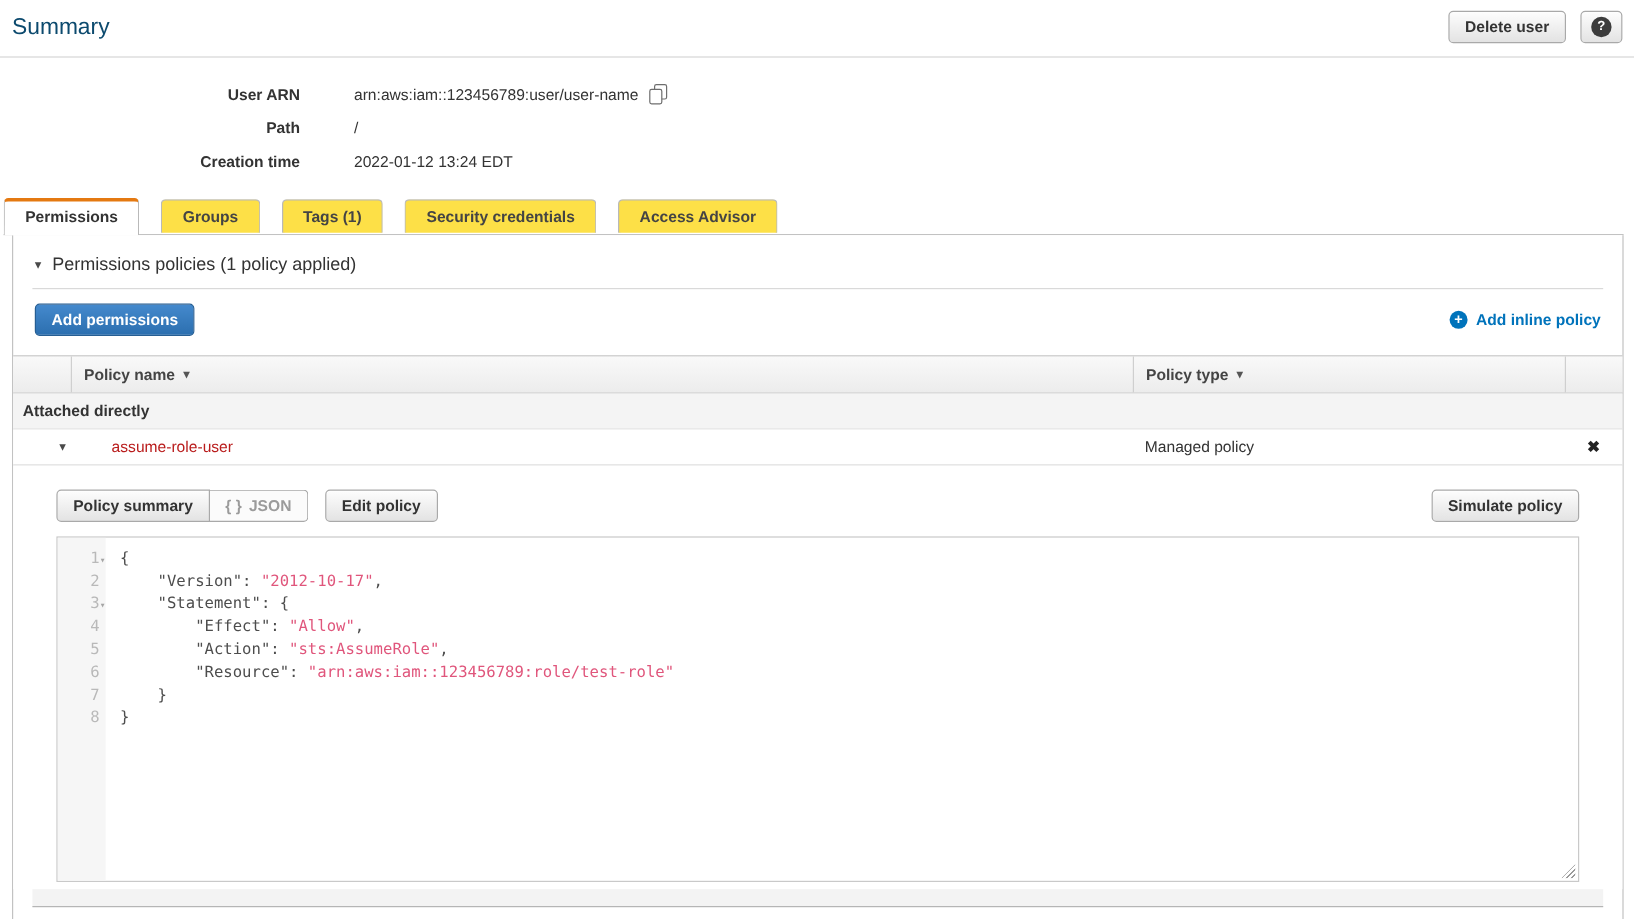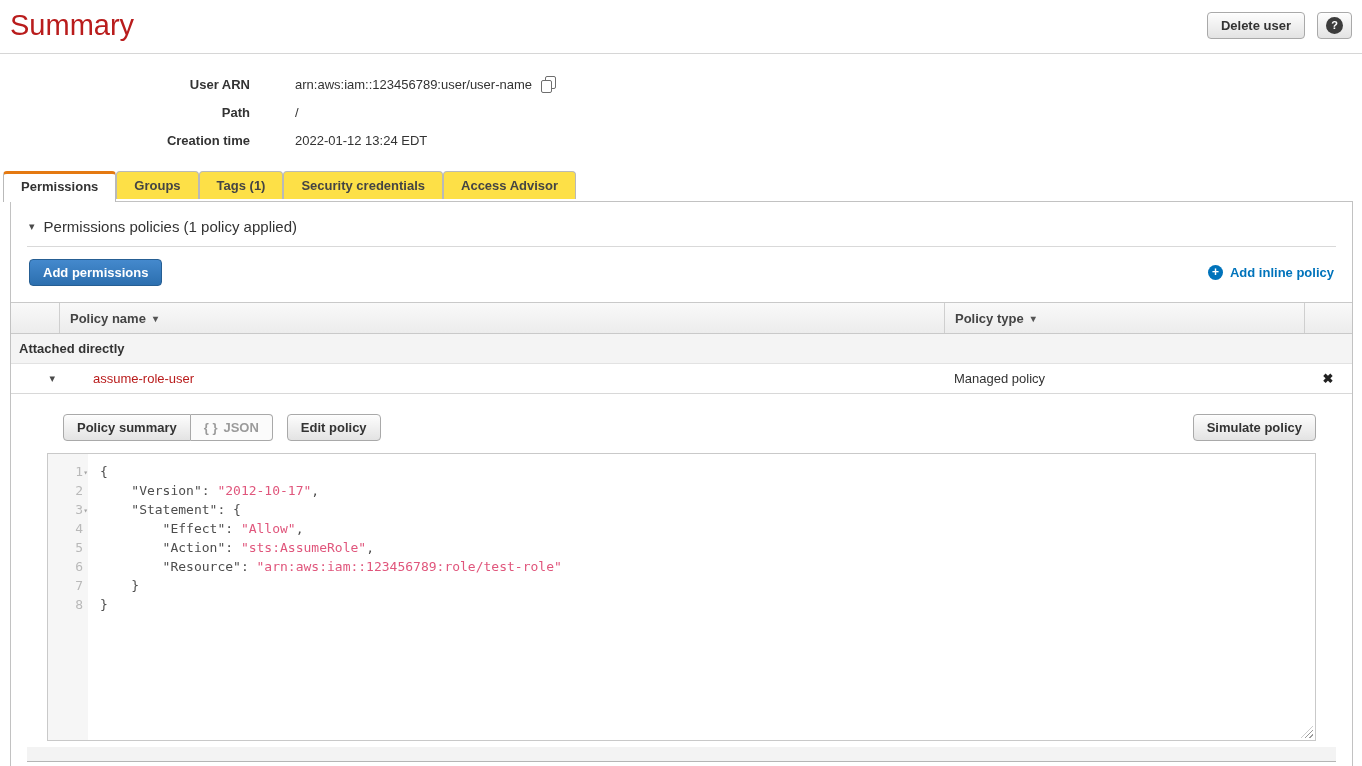--- a/index.html
+++ b/index.html
@@ -2,21 +2,21 @@
 <html><head>
 <meta charset="utf-8">
 <style>
   * { margin:0; padding:0; box-sizing:border-box; }
   html,body { width:1362px; height:766px; overflow:hidden; background:#fff;
     font-family:"Liberation Sans", sans-serif; font-size:13px; color:#333; }
 
   
   .top-header { display:flex; justify-content:space-between; align-items:center;
     padding:9px 10px 11px 10px; border-bottom:1px solid #d6d6d6; }
-  .page-title { font-size:29px; font-weight:400; color:#b91c1c; }
+  .page-title { font-size:19px; font-weight:400; color:#0c4a6e; }
   .hdr-actions { display:flex; gap:12px; align-items:center;padding-left:36px; }
 
   .btn { display:inline-flex; align-items:center; justify-content:center;
     background:linear-gradient(#fdfdfd,#e3e3e3); border:1px solid #a9a9a9;
     border-radius:4px; font-weight:bold; font-size:13px; color:#333;
     padding:5px 13px; cursor:pointer; box-shadow:inset 0 1px 0 rgba(255,255,255,.6); }
   .btn-help { padding:4px 8px; }
   .help-circle { display:inline-block; width:17px; height:17px; border-radius:50%;
     background:#3c3c3c; color:#fff; font-weight:bold; font-size:11px;
     text-align:center; line-height:17px; }
@@ -29,21 +29,21 @@
   .info-label { width:240px; text-align:right; font-weight:bold; color:#333; }
   .info-value { margin-left:25px; color:#333; display:flex; align-items:center; }
   .copy-icon { position:relative; width:14px; height:16px; display:inline-block;
     margin-left:9px; cursor:pointer; }
   .copy-icon::after { content:""; position:absolute; left:4px; top:0; width:9px;
     height:11px; border:1.5px solid #6e6e6e; border-radius:2px; background:#fff; }
   .copy-icon::before { content:""; position:absolute; left:0; top:4px; width:9px;
     height:11px; border:1.5px solid #6e6e6e; border-radius:2px; background:#fff; z-index:1; }
 
   
-  .tabs { display:flex; align-items:flex-start; gap:0; margin:17px 9px 0 3px;
+  .tabs { display:flex; align-items:center; gap:18px; margin:17px 9px 0 3px;
     border-bottom:1px solid #c2c2c2; }
   .tab { font-weight:bold; color:#444; background:#fde047;
     border:1px solid #b9b9b9; border-bottom:none; border-radius:4px 4px 0 0;
     padding:6px 17px; cursor:pointer; position:relative; }
   .tab.active { background:#fff; color:#333; border-top:3px solid #e47911;
     padding:5px 17px 8px 17px; margin-bottom:-1px; z-index:2; }
 
   
   .panel { margin:0 9px 0 10px; border-left:1px solid #c2c2c2;
     border-right:1px solid #c2c2c2; min-height:577px; background:#fff; }
@@ -80,21 +80,21 @@
   .policy-link { color:#b91c1c; text-decoration:none; cursor:pointer; }
   .cell-type { padding-left:10px; color:#333; }
   .cell-remove { display:flex; justify-content:center; }
   .remove-x { color:#222; font-size:13px; font-weight:bold; cursor:pointer; }
 
   
   .expanded { padding:20px 36px 6px 36px; background:#fff; }
   .exp-toolbar { display:flex; justify-content:space-between; align-items:center; }
   .exp-left { display:flex; align-items:center; }
   .btngroup { display:inline-flex; }
-  .btngroup .btn:first-child { border-radius:4px 0 0 4px;margin-left:16px; }
+  .btngroup .btn:first-child { border-radius:4px 0 0 4px; }
   .btn-json { border-radius:0 4px 4px 0; border-left:none; background:#fbfbfb;
     color:#9b9b9b; box-shadow:none; gap:6px; }
   .btn-json .glyph { color:#9b9b9b; font-weight:bold; }
   .btn-edit { margin-left:14px; }
 
   .editor { margin-top:12px; height:288px; border:1px solid #c9c9c9; display:flex;
     position:relative; font-family:"DejaVu Sans Mono", monospace; font-size:13px;
     line-height:19px; overflow:hidden; background:#fff; }
   .gutter { width:40px; background:#f6f6f6; padding:8px 5px 0 0; text-align:right;
     color:#b9b9b9; flex:none; }

